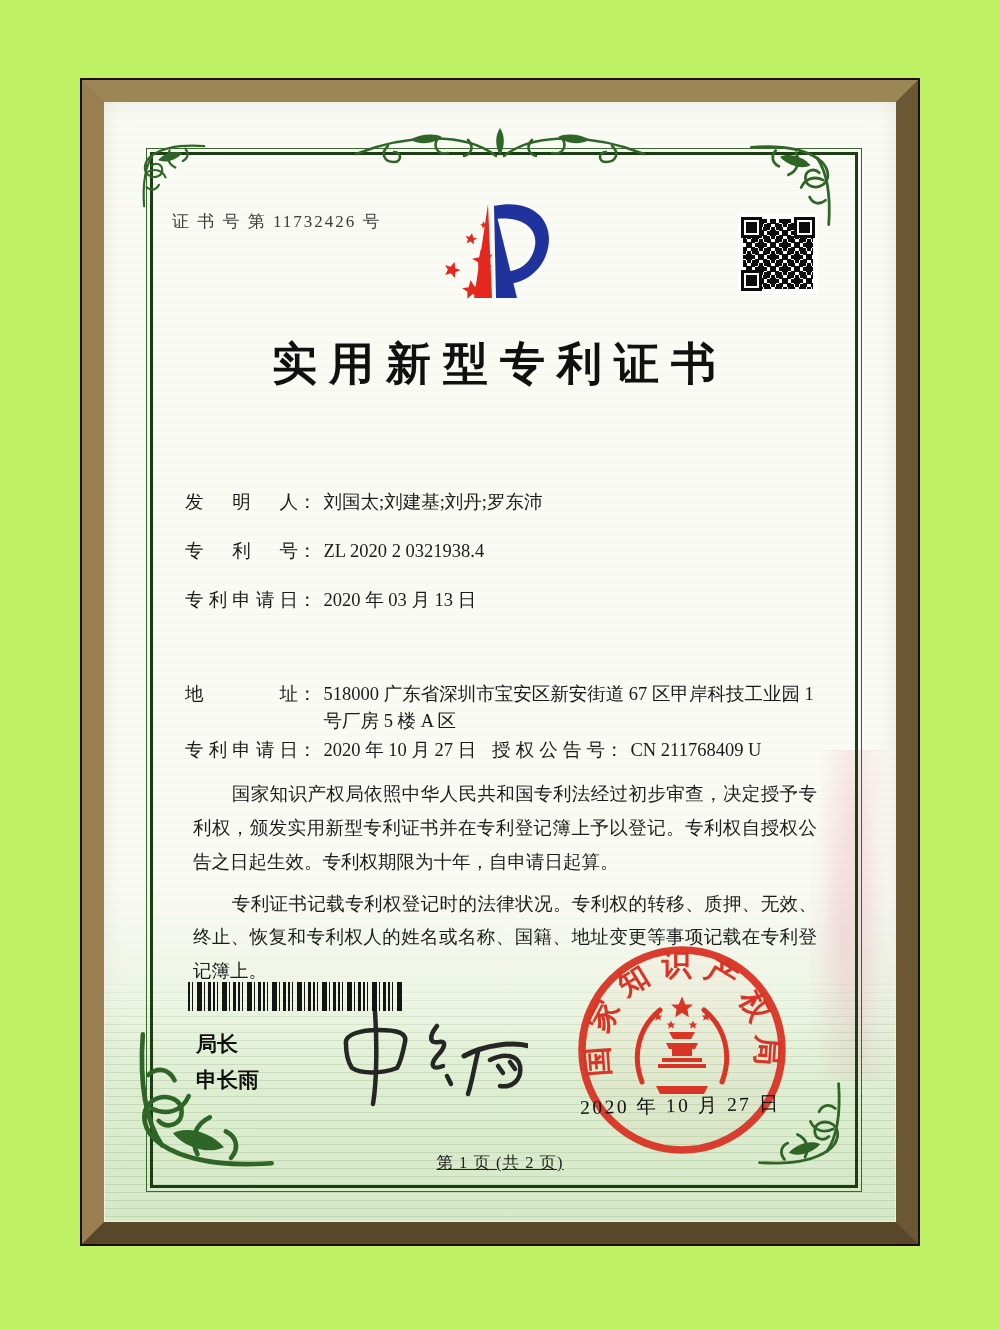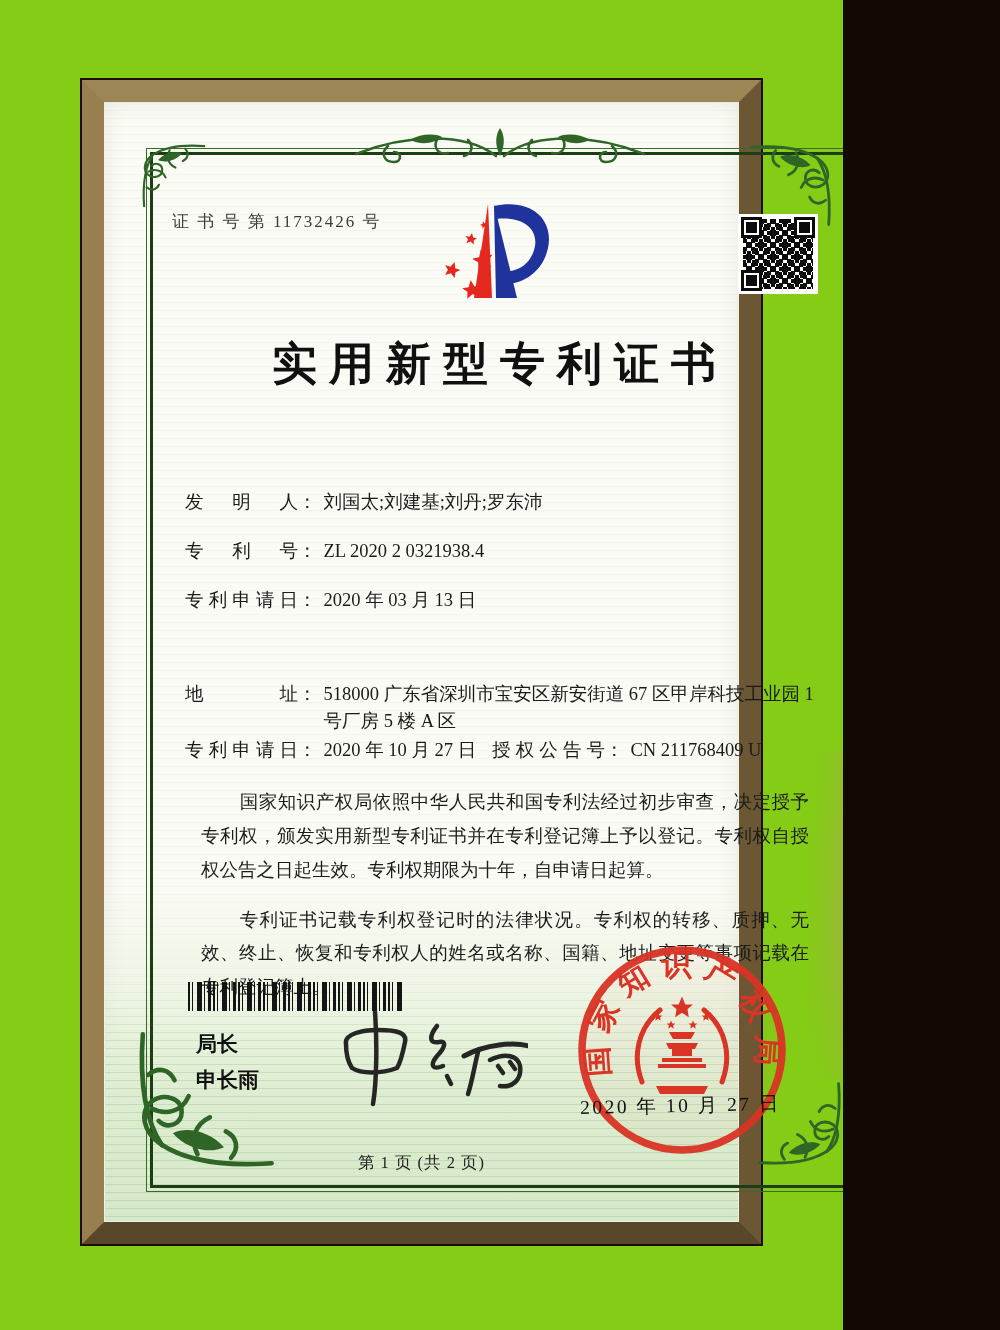--- a/index.html
+++ b/index.html
@@ -1,17 +1,17 @@
 <!DOCTYPE html>
 <html><head>
 <meta charset="utf-8">
 <style>
   html,body{margin:0;padding:0;background:#120804;}
-  .page{position:relative;width:843px;height:1330px;overflow:hidden;
-        font-family:"Liberation Serif","DejaVu Serif",serif;background:#84cc16;}
+  .page{position:relative;width:1000px;height:1330px;overflow:hidden;
+        font-family:"Liberation Serif","DejaVu Serif",serif;background:#bef264;}
 
   
   .wood{position:absolute;z-index:1;}
   .wood::after{content:"";position:absolute;inset:0;}
   .wood-top{left:0;right:0;top:0;height:80;
     background:linear-gradient(180deg,#63381f 0%,#4c2715 45%,#33150a 100%);
     clip-path:polygon(0 0,100% 0,calc(100% - 82px) 100%,82px 100%);}
   .wood-top::after{background:repeating-linear-gradient(90deg,rgba(0,0,0,.14) 0 2px,transparent 2px 7px,rgba(255,230,200,.05) 7px 9px,transparent 9px 21px);
     clip-path:inherit;}
   .wood-bottom{left:0;right:0;bottom:0;height:86;
@@ -84,41 +84,41 @@
   .frow{position:absolute;z-index:7;left:185px;font-size:18.5px;color:#1a1a1a;line-height:27px;}
   .flabel{display:inline-block;width:113px;text-align:justify;text-align-last:justify;vertical-align:top;}
   .fcolon{display:inline-block;vertical-align:top;margin-right:7px;}
   .fvalue{display:inline-block;width:512px;vertical-align:top;}
   .r1{top:440px;} .r2{top:489px;} .r3{top:538px;} .r4{top:587px;} .r5{top:636px;}
   .r6{top:681px;} .r7{top:737px;} .r7b{left:492px;top:737px;}
   .r7 .fvalue,.r7b .fvalue{width:auto;}
 
   
   .body-text{position:absolute;z-index:7;left:185px;top:770px;width:640px;}
-  .body-text p{margin:16px;font-size:18.5px;line-height:1.83;color:#1c1c1c;text-align:justify;
+  .body-text p{margin:8px;font-size:18.5px;line-height:1.83;color:#1c1c1c;text-align:justify;
     text-indent:2.1em;}
 
   
   .barcode{position:absolute;z-index:7;left:188px;top:982px;width:214px;height:29px;
     background:repeating-linear-gradient(90deg,
       #141414 0 2px,transparent 2px 4px,#141414 4px 5px,transparent 5px 9px,
       #141414 9px 14px,transparent 14px 16px,#141414 16px 17px,transparent 17px 20px,
       #141414 20px 23px,transparent 23px 25px);}
   .officer-title{position:absolute;z-index:7;left:196px;top:1030px;font-size:21px;font-weight:700;
     font-family:"Liberation Sans","DejaVu Sans",sans-serif;color:#111;}
   .officer-name{position:absolute;z-index:7;left:196px;top:1066px;font-size:21px;font-weight:600;
     font-family:"Liberation Sans","DejaVu Sans",sans-serif;color:#111;}
   .signature{position:absolute;z-index:7;left:318px;top:1000px;}
 
   .seal{position:absolute;z-index:8;left:565px;top:933px;}
   .seal-date{position:absolute;z-index:9;left:580px;top:1092px;font-size:19.5px;color:#101010;
     letter-spacing:2.5px;transform:rotate(-1.2deg);}
 
   .page-footer{position:absolute;z-index:7;left:104px;right:104px;top:1152px;text-align:center;
-    font-size:16.5px;color:#222;letter-spacing:1px;}
+    font-size:16.5px;color:#222;letter-spacing:1px;text-decoration:underline;}
 </style>
 </head>
 <body>
 
 <svg width="0" height="0" style="position:absolute" aria-hidden="true">
   <defs>
     <path id="star" d="M0,-10 L2.94,-3.09 L9.51,-3.09 L4.76,1.18 L5.88,8.09 L0,4.05 L-5.88,8.09 L-4.76,1.18 L-9.51,-3.09 L-2.94,-3.09 Z"></path>
     <g id="corner-orn" fill="none" stroke="#2f6527" stroke-width="2.6" stroke-linecap="round">
       <path d="M78,5 C50,3 28,7 15,16 C5,23 3,34 10,40 C17,45 27,42 27,34 C27,27 19,24 14,29"></path>
       <path d="M5,78 C3,50 7,28 16,15"></path>

